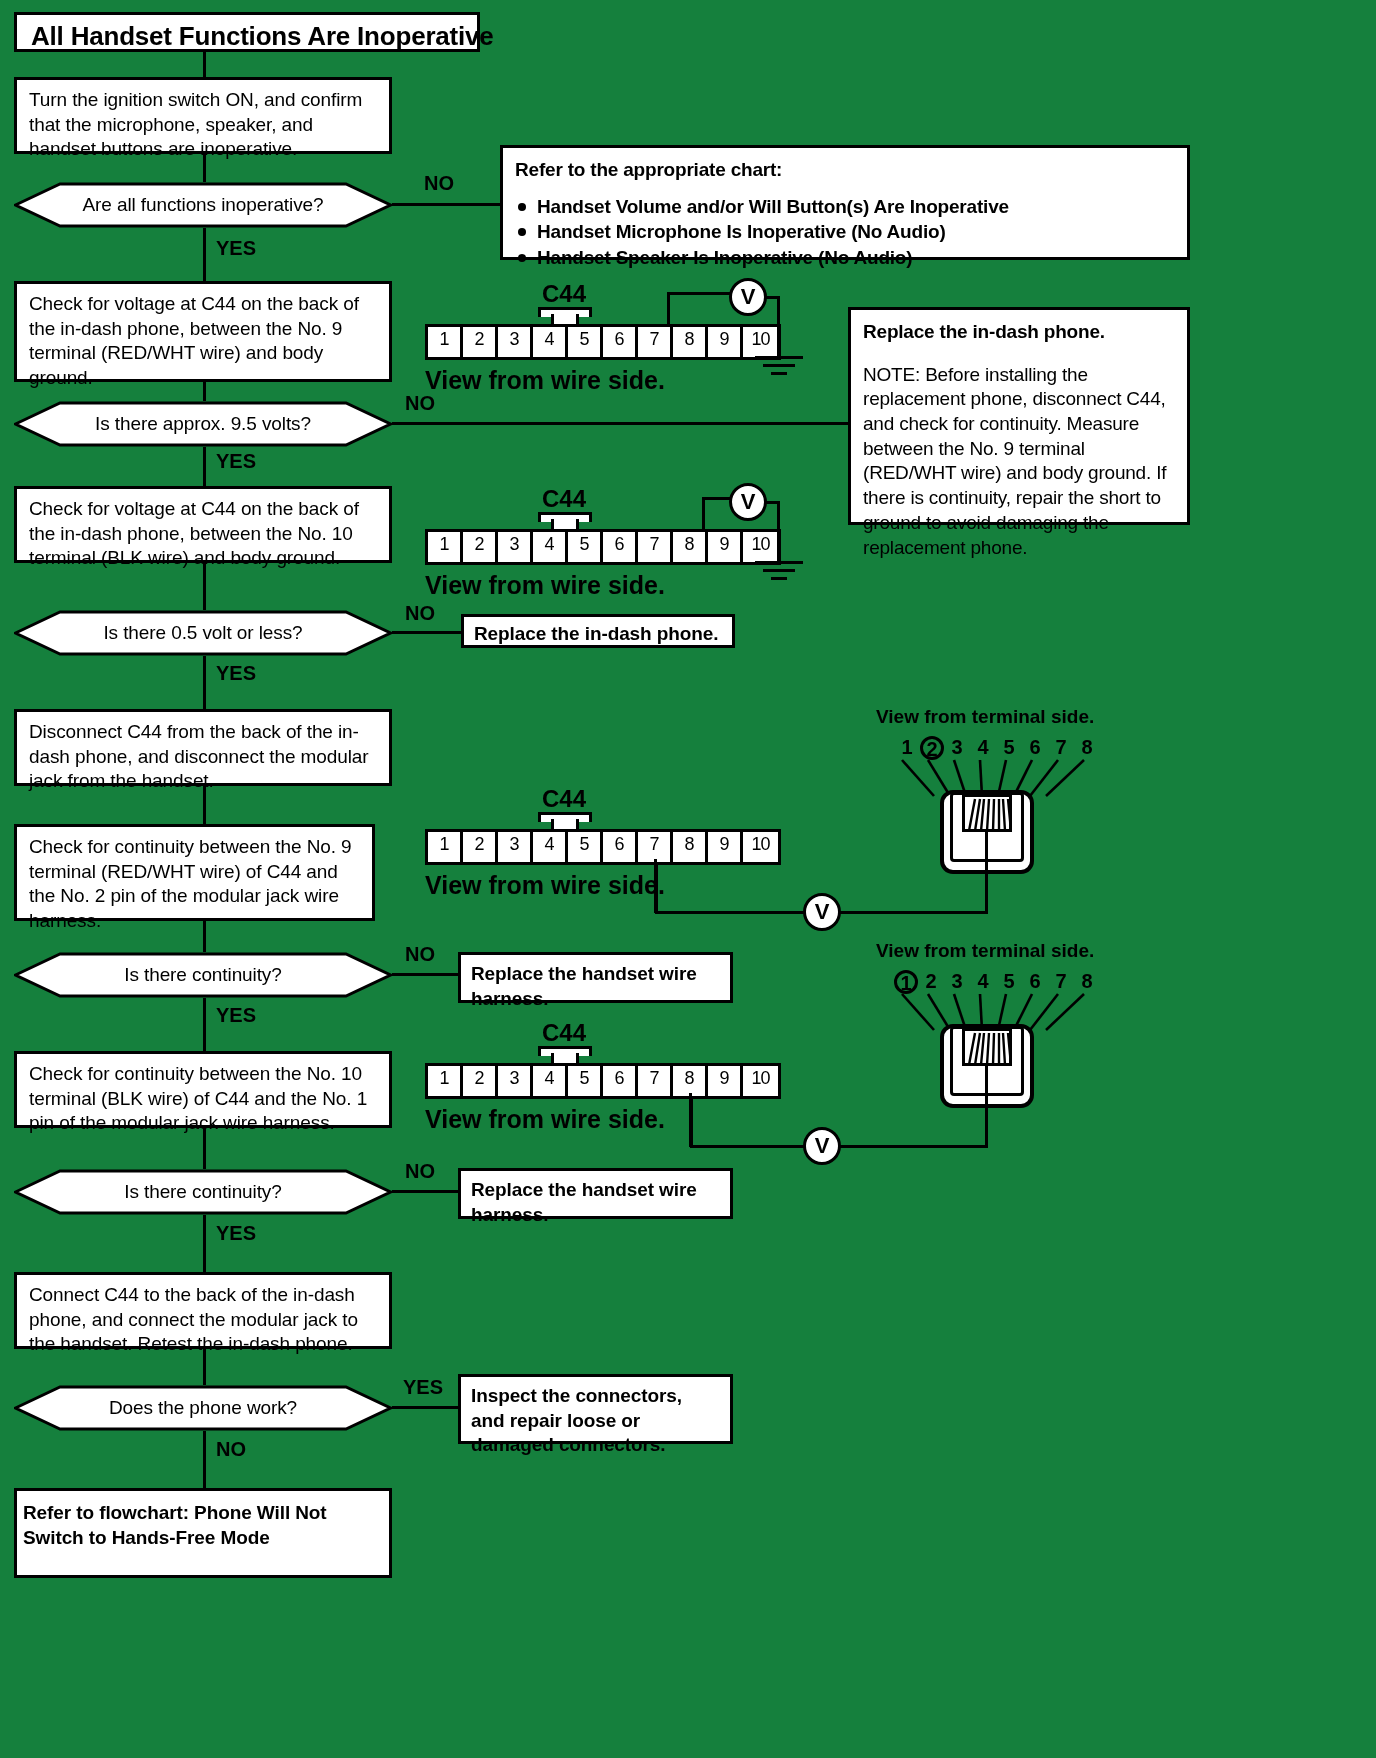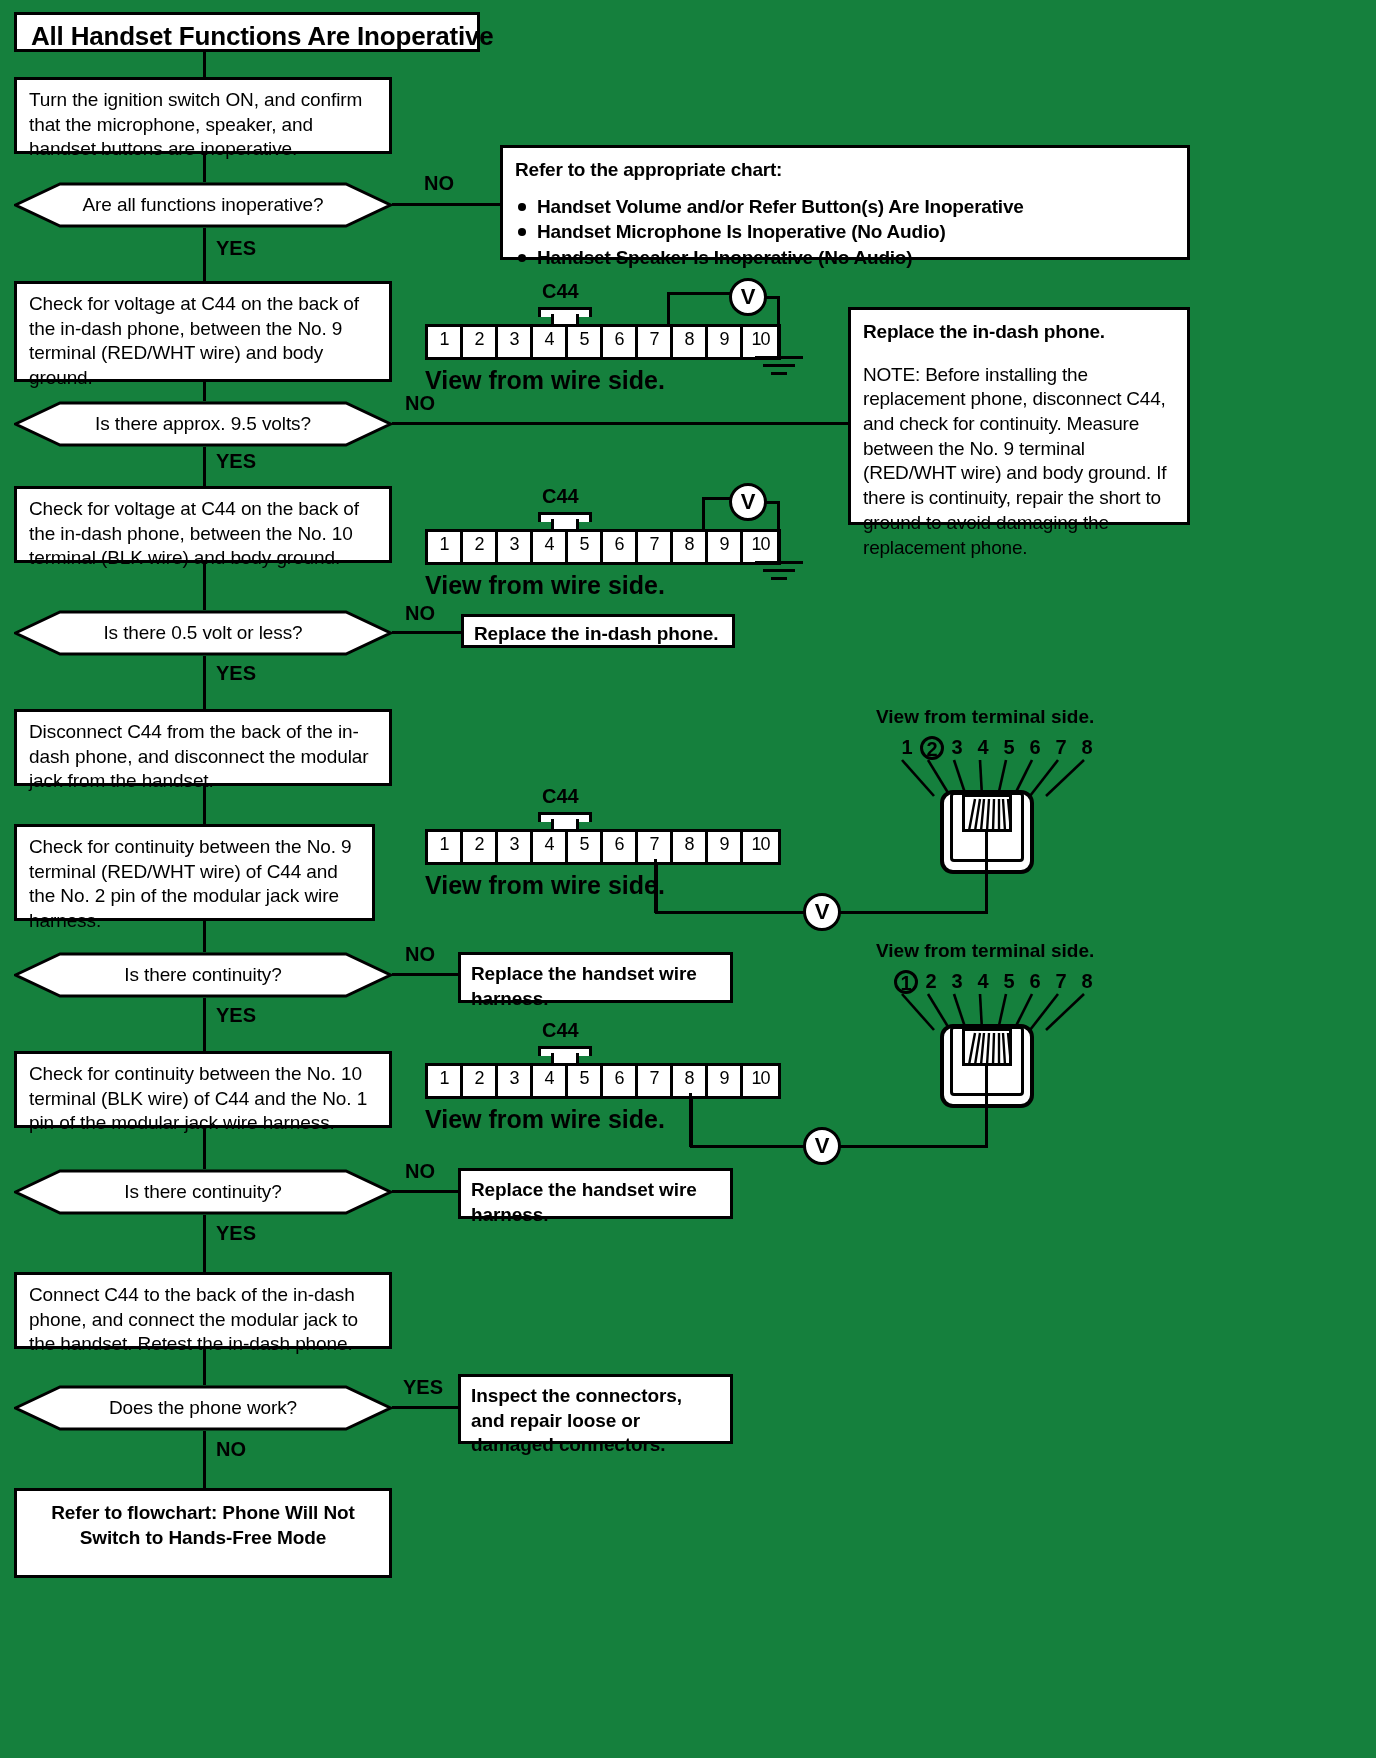--- a/index.html
+++ b/index.html
@@ -75,21 +75,21 @@
   }
 
   
   .conn {
     position: absolute;
   }
   .conn-label {
     position: absolute;
     top: 0; left: 0;
     font-weight: bold;
-    font-size: 20px;
+    font-size: 24px;
     white-space: nowrap;
   }
   .conn-tab {
     position: absolute;
     box-sizing: border-box;
     border: 3px solid #000;
     border-bottom: none;
     background: #fff;
   }
   .conn-tab-stem {
@@ -230,21 +230,21 @@
 
   <div class="hline" style="left:392px; top:203px; width:108px;"></div>
   <div class="branch-label" style="left:424px; top:172px;">NO</div>
 
   <div class="vline" style="left:203px; top:228px; height:53px;"></div>
   <div class="branch-label" style="left:216px; top:237px;">YES</div>
 
   <div class="box" style="left:500px; top:145px; width:690px; height:115px; padding:10px 12px;">
     <div class="note-head">Refer to the appropriate chart:</div>
     <ul class="bullets" style="margin-top:11px;">
-      <li>Handset Volume and/or Refer Button(s) Are Inoperative</li>
+      <li>Handset Volume and/or Will Button(s) Are Inoperative</li>
       <li>Handset Microphone Is Inoperative (No Audio)</li>
       <li>Handset Speaker Is Inoperative (No Audio)</li>
     </ul>
   </div>
 
   <div class="box" style="left:14px; top:281px; width:378px; height:101px;">Check for voltage at C44 on the back of the in-dash phone, between the No. 9 terminal (RED/WHT wire) and body ground.</div>
   <div class="vline" style="left:203px; top:382px; height:19px;"></div>
 
   <div class="conn" style="left:420px; top:280px; width:400px; height:110px;">
     <div class="conn-label" style="left:122px; top:0;">C44</div>
@@ -520,15 +520,15 @@
     </svg>
     <div class="hextext">Does the phone work?</div>
   </div>
   <div class="hline" style="left:392px; top:1406px; width:66px;"></div>
   <div class="branch-label" style="left:403px; top:1376px;">YES</div>
   <div class="vline" style="left:203px; top:1431px; height:57px;"></div>
   <div class="branch-label" style="left:216px; top:1438px;">NO</div>
 
   <div class="box bold" style="left:458px; top:1374px; width:275px; height:70px; padding:7px 10px;">Inspect the connectors, and repair loose or damaged connectors.</div>
 
-  <div class="box bold" style="left:14px; top:1488px; width:378px; height:90px; padding:10px 6px;text-align:center;">Refer to flowchart: Phone Will Not Switch to Hands-Free Mode</div>
+  <div class="box bold" style="left:14px; top:1488px; width:378px; height:90px; padding:10px 6px;">Refer to flowchart: Phone Will Not Switch to Hands-Free Mode</div>
 
 </div>
 
 </body></html>

